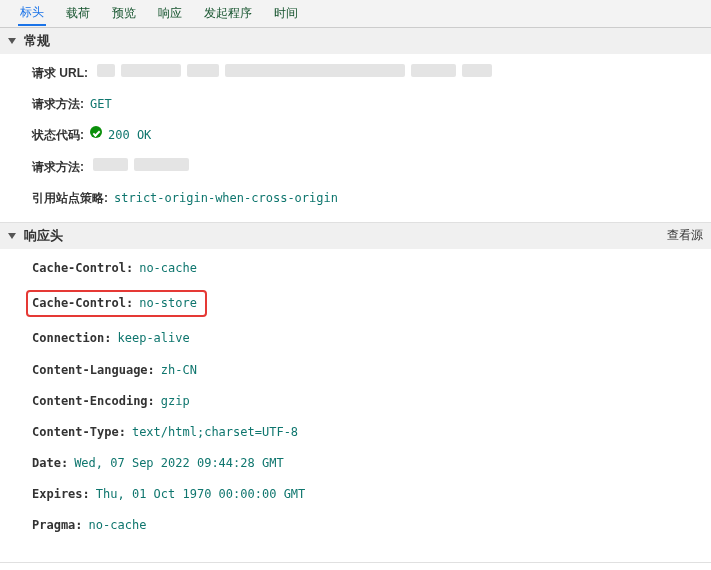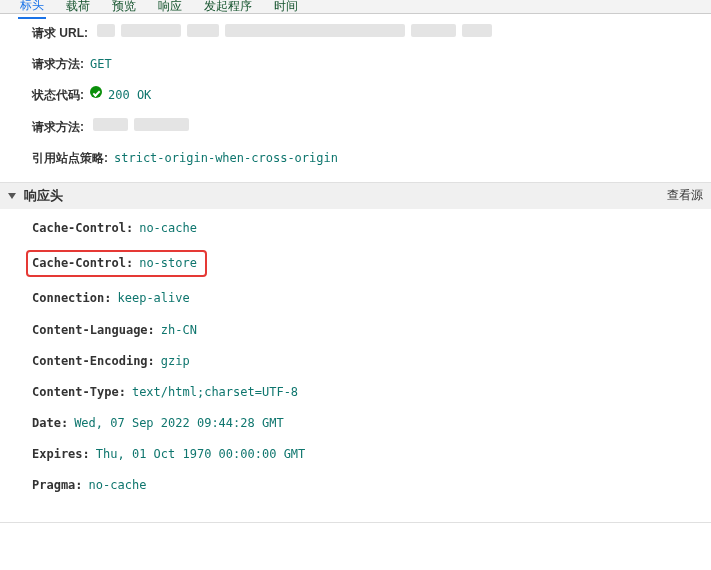--- a/index.html
+++ b/index.html
@@ -10,21 +10,21 @@
       color: #333;
       width: 711px;
       position: relative;
     }
     .tabs {
       display: flex;
       border-bottom: 1px solid #ccc;
       background: #f3f3f3;
       padding-left: 18px;
       gap: 18px;
-      height: 14px;
+      height: 28px;
       align-items: center;
       font-family: -apple-system, "Segoe UI", Arial, sans-serif;
       font-size: 12px;
     }
     .tab { color: #14532d; padding: 3px 2px; }
     .tab.active { color: #1a73e8; border-bottom: 2px solid #1a73e8; }
     .section {
       border-bottom: 1px solid #e0e0e0;
     }
     .section-header {
@@ -109,20 +109,24 @@
 <div class="tabs">
   <span class="tab active">标头</span>
   <span class="tab">载荷</span>
   <span class="tab">预览</span>
   <span class="tab">响应</span>
   <span class="tab">发起程序</span>
   <span class="tab">时间</span>
 </div>
 
 <div class="section">
+  <div class="section-header">
+    <span class="caret"></span>
+    <span>常规</span>
+  </div>
   <div class="section-body">
     <div class="row">
       <span class="label label-cn">请求 URL:</span>
       <span class="redacted" style="width:18px"></span>
       <span class="redacted" style="width:60px"></span>
       <span class="redacted" style="width:32px"></span>
       <span class="redacted" style="width:180px"></span>
       <span class="redacted" style="width:45px"></span>
       <span class="redacted" style="width:30px"></span>
     </div>

